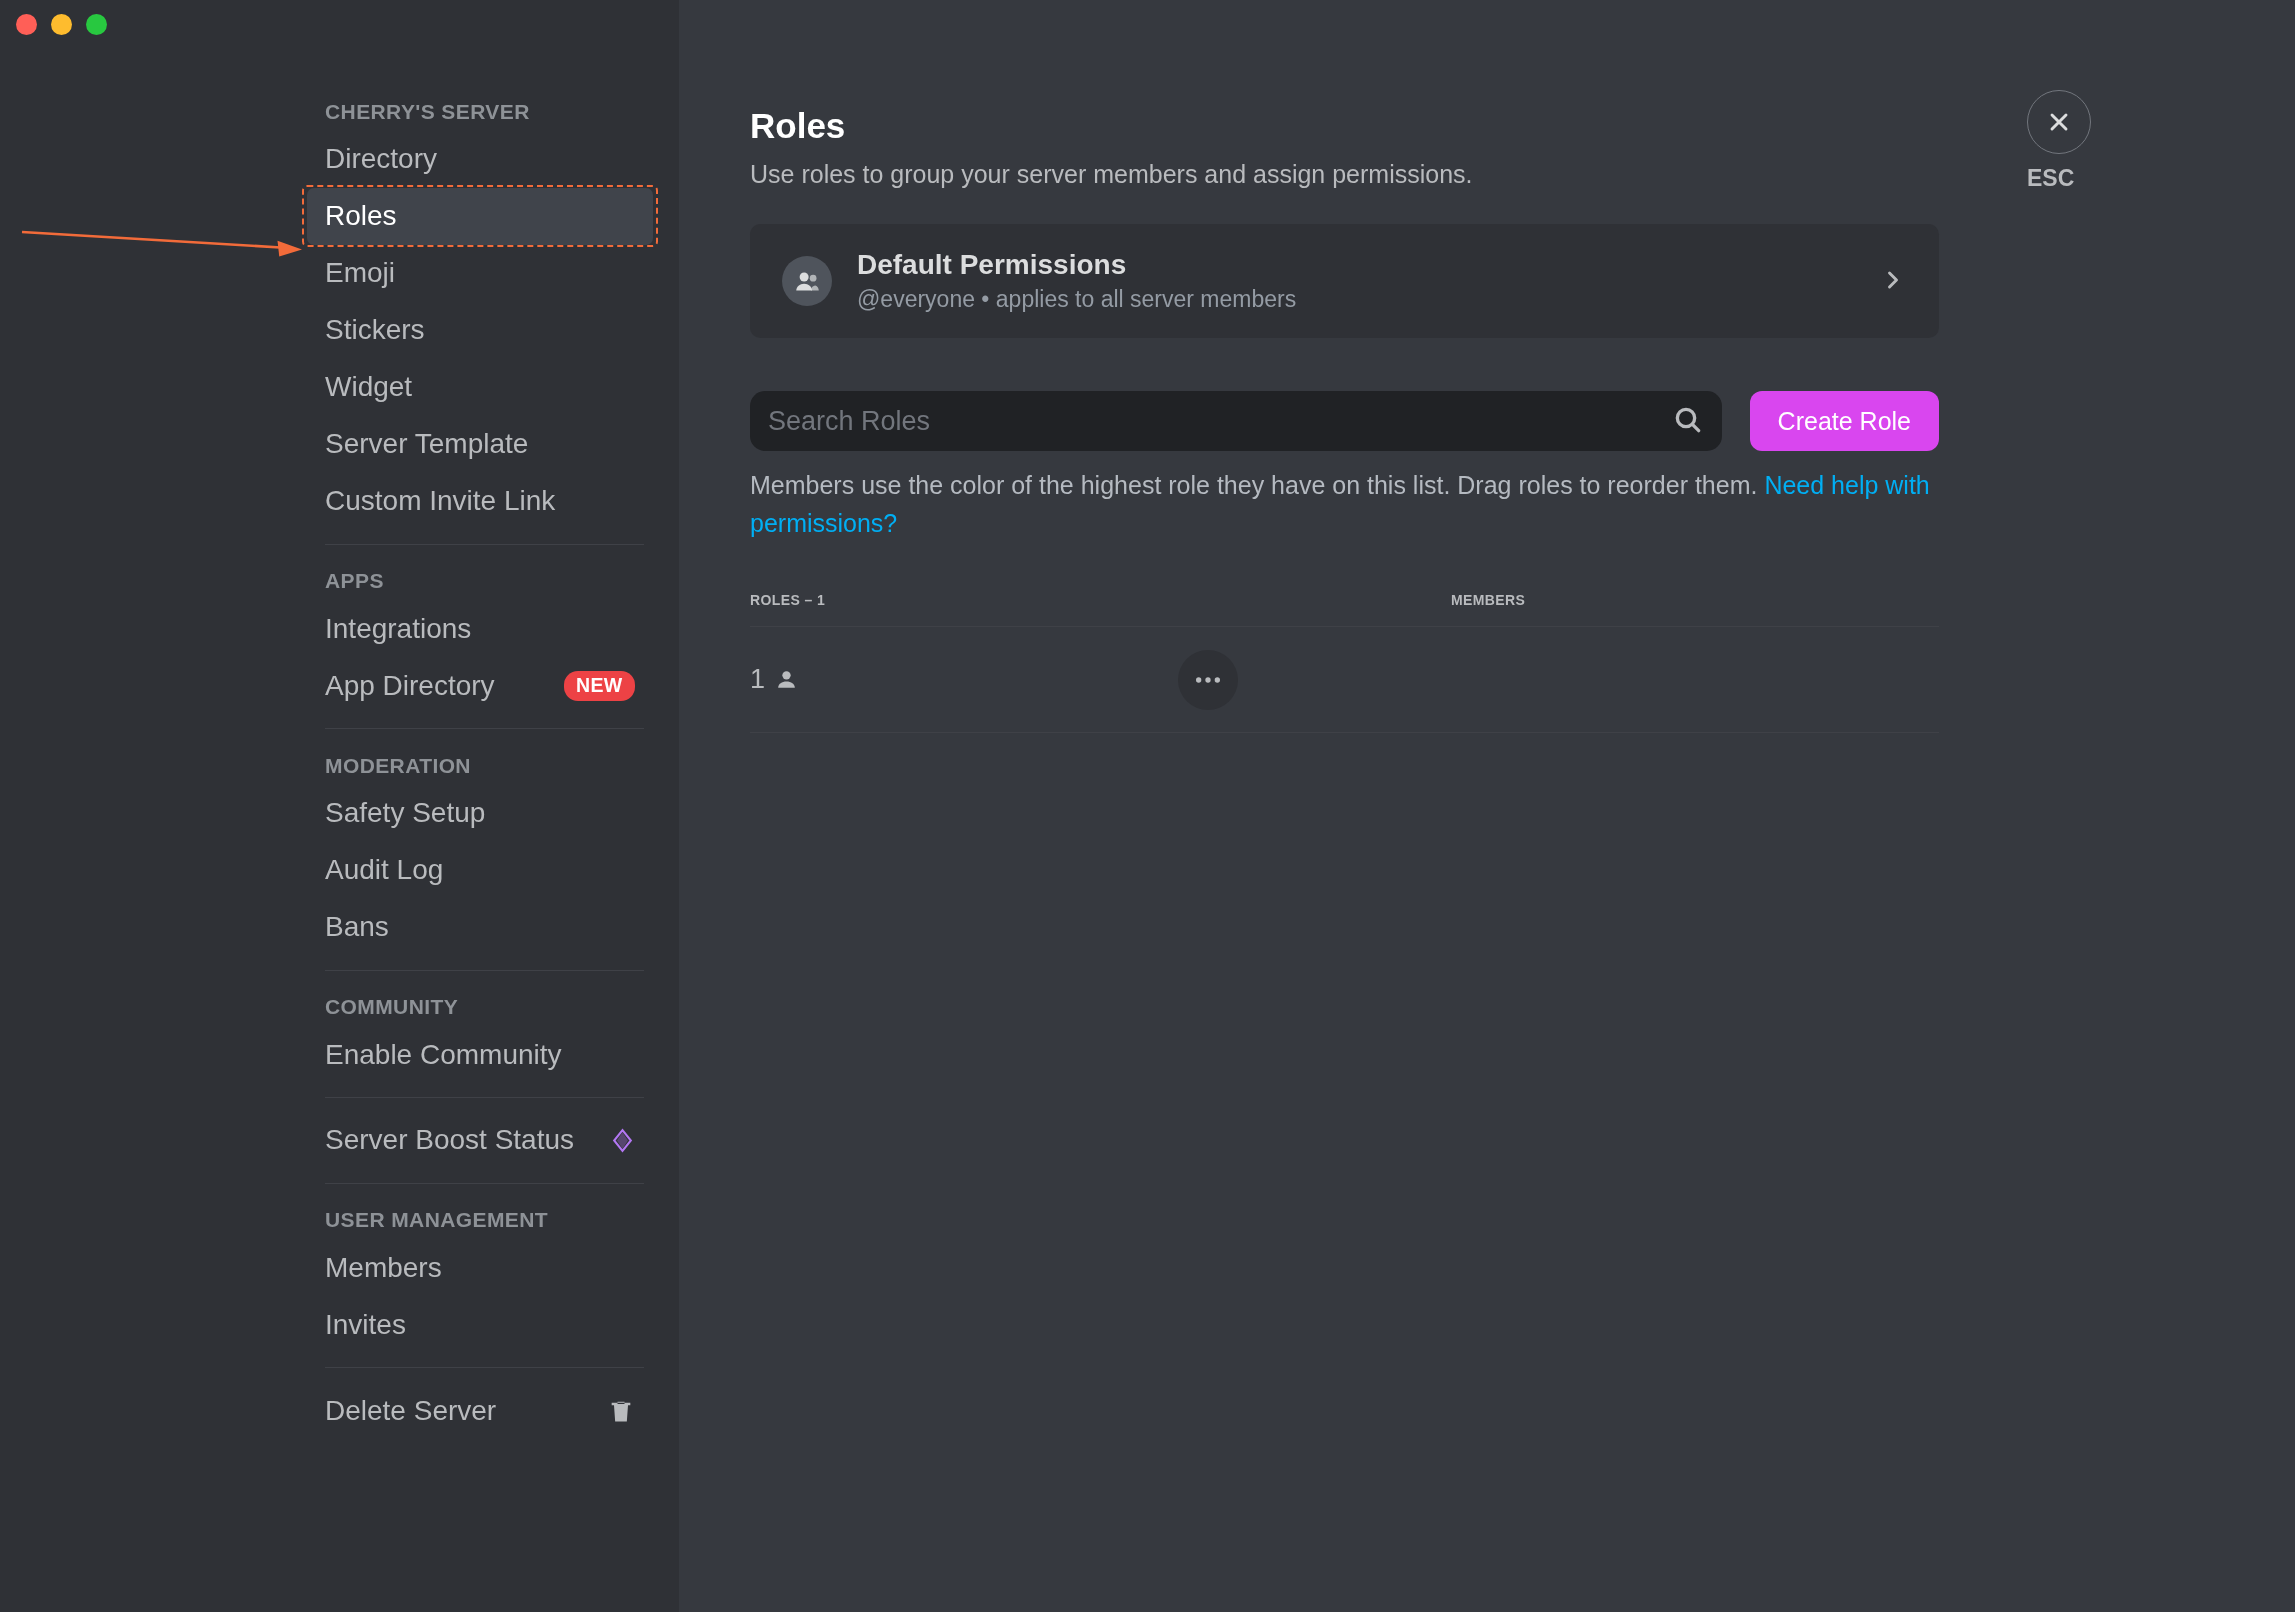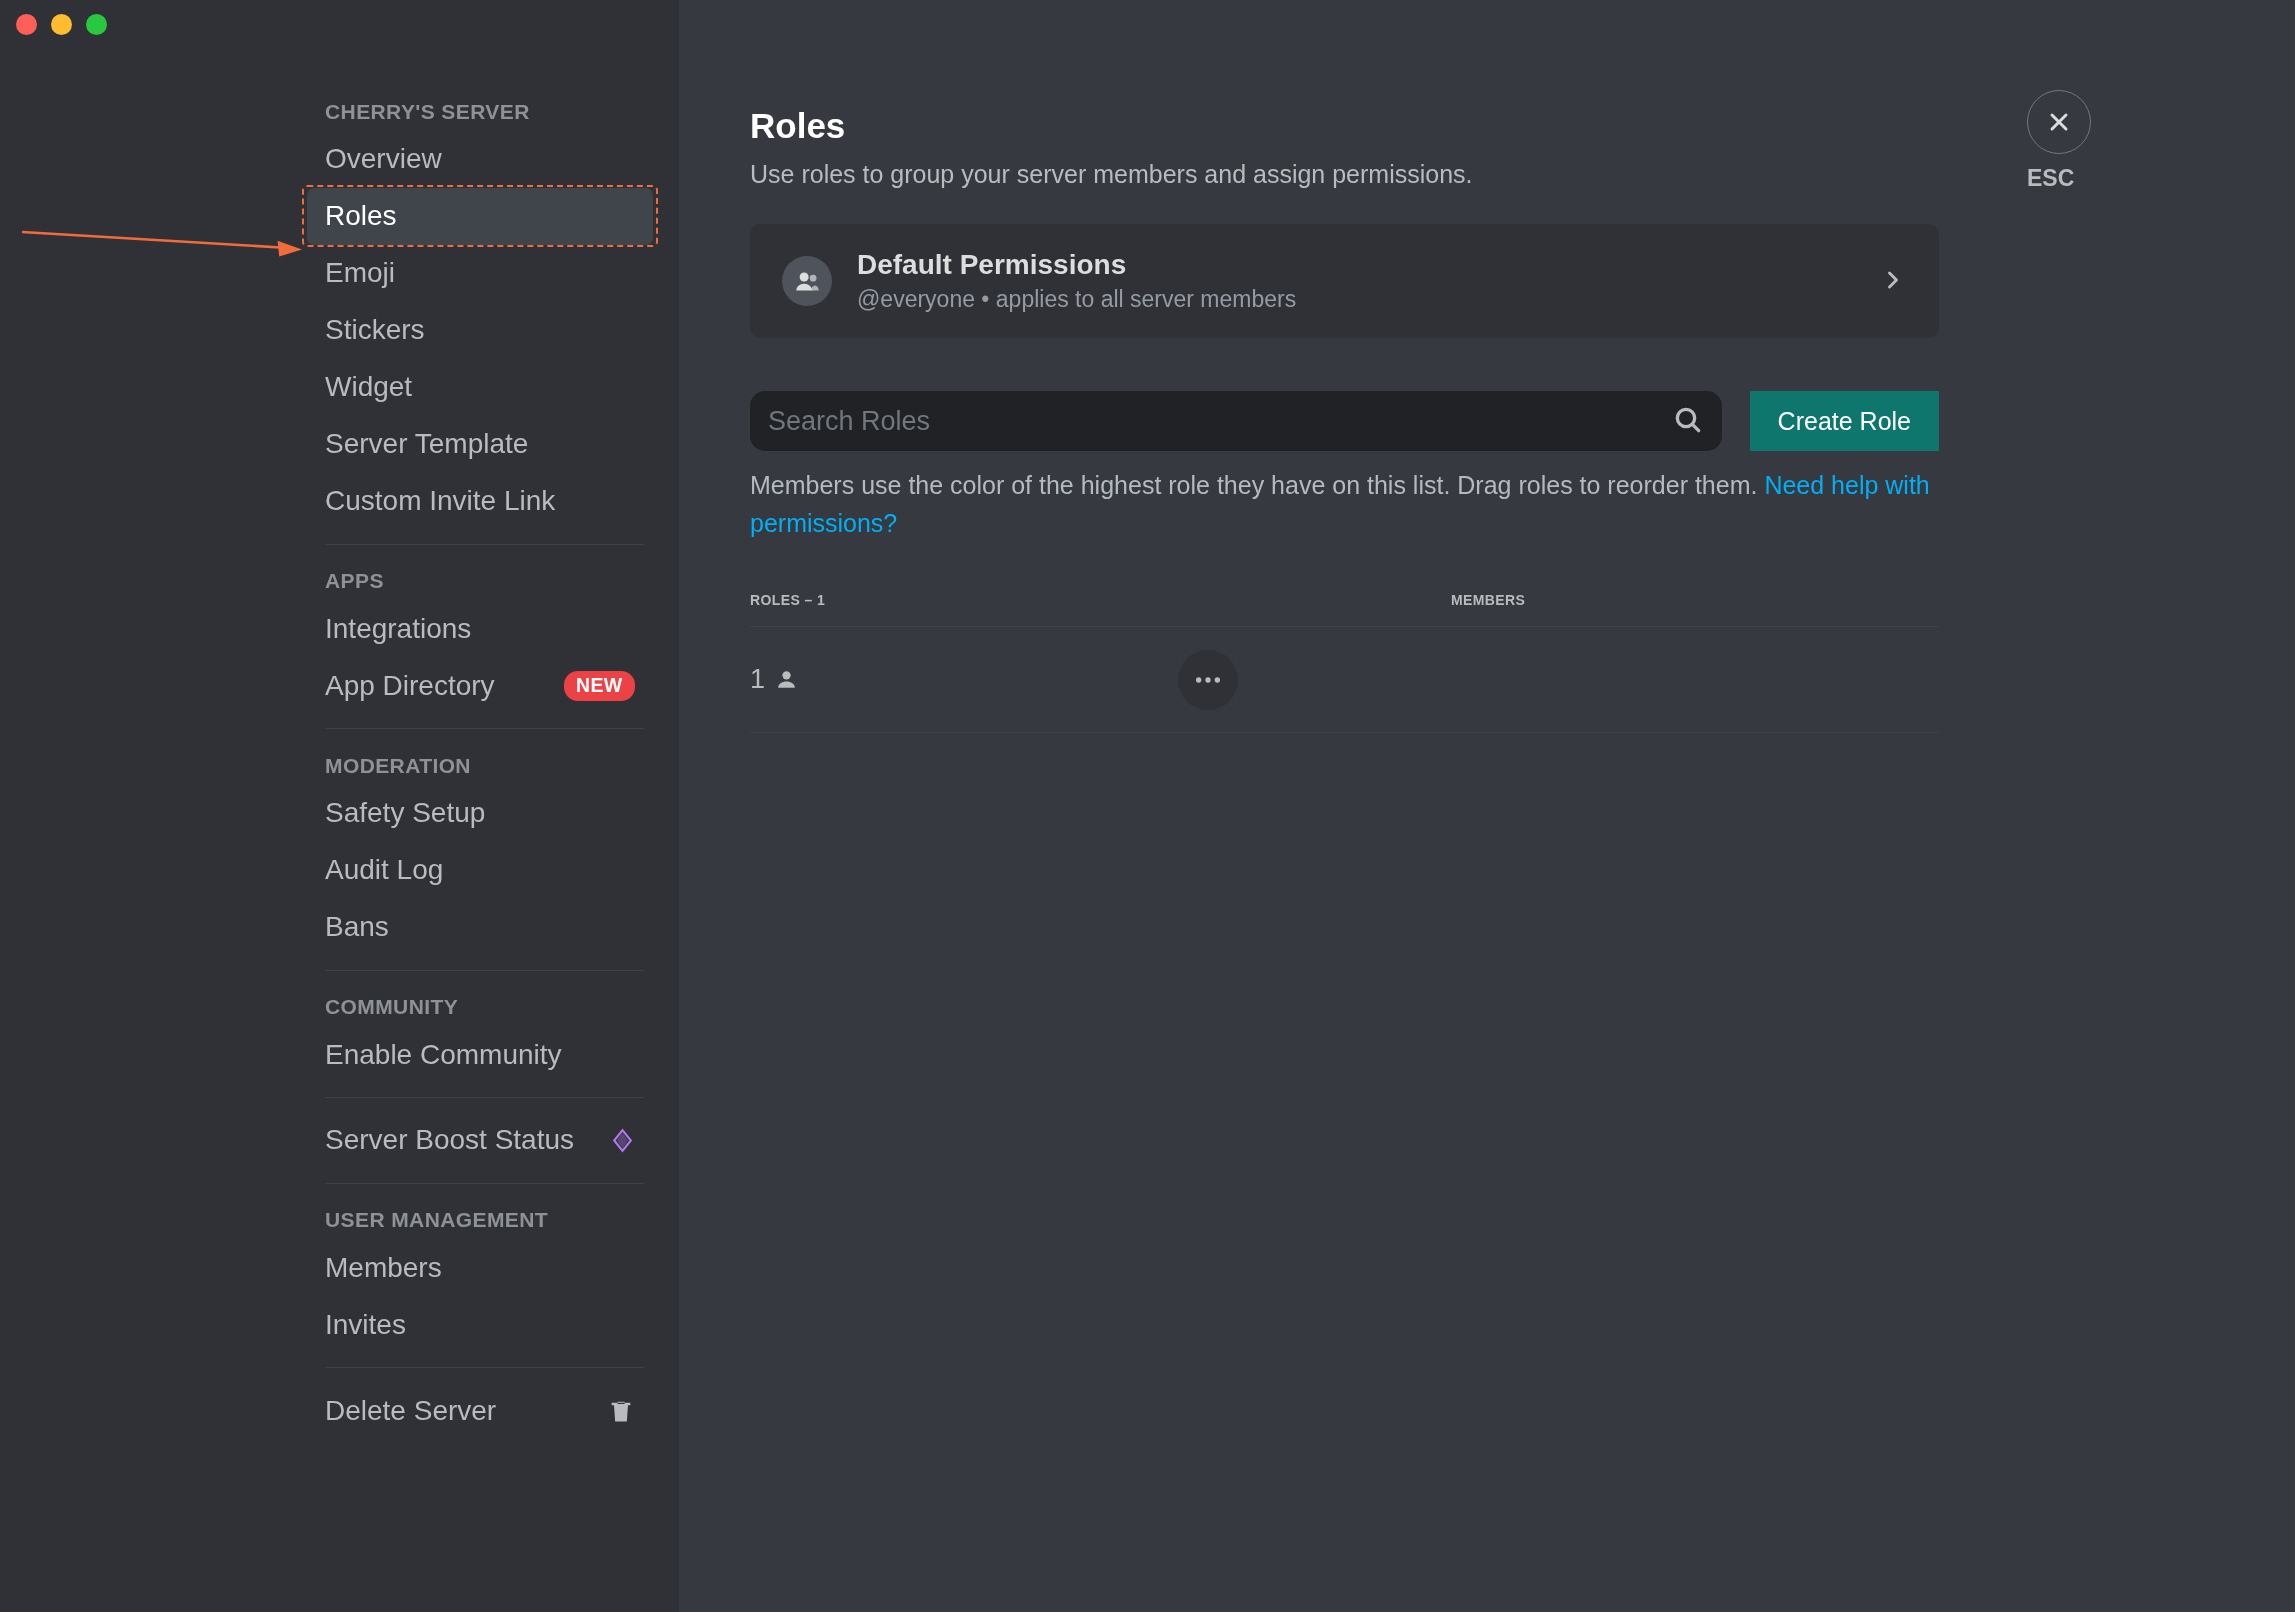--- a/index.html
+++ b/index.html
@@ -204,24 +204,24 @@
     flex: 1;
     background: transparent;
     border: none;
     outline: none;
     color: #dcddde;
     font-size: 27px;
   }
   .search-input::placeholder { color: #72767d; }
   .search-icon svg { width: 32px; height: 32px; color: #b9bbbe; }
   .create-role-btn {
-    background: #0f766e;
+    background: #d946ef;
     color: #fff;
     border: none;
-    border-radius: 1px;
+    border-radius: 12px;
     padding: 0 28px;
     height: 60px;
     font-size: 25px;
     font-weight: 500;
     cursor: pointer;
   }
   .help-text {
     font-size: 25px;
     color: #b5bac1;
     line-height: 1.5;
@@ -282,21 +282,21 @@
   <line x1="0" y1="8" x2="300" y2="26" stroke="#f26b3a" stroke-width="3"></line>
   <polygon points="320,28 292,18 294,36" fill="#f26b3a"></polygon>
 </svg>
 
 <div class="app-container">
 
   <div class="sidebar">
     <div class="sidebar-section-header first">CHERRY'S SERVER</div>
 
     <div class="sidebar-item">
-      <span>Overview</span>
+      <span>Directory</span>
     </div>
     <div class="sidebar-item selected" style="position:relative;">
       <span>Roles</span>
       <div class="highlight-box"></div>
     </div>
     <div class="sidebar-item">
       <span>Emoji</span>
     </div>
     <div class="sidebar-item">
       <span>Stickers</span>

